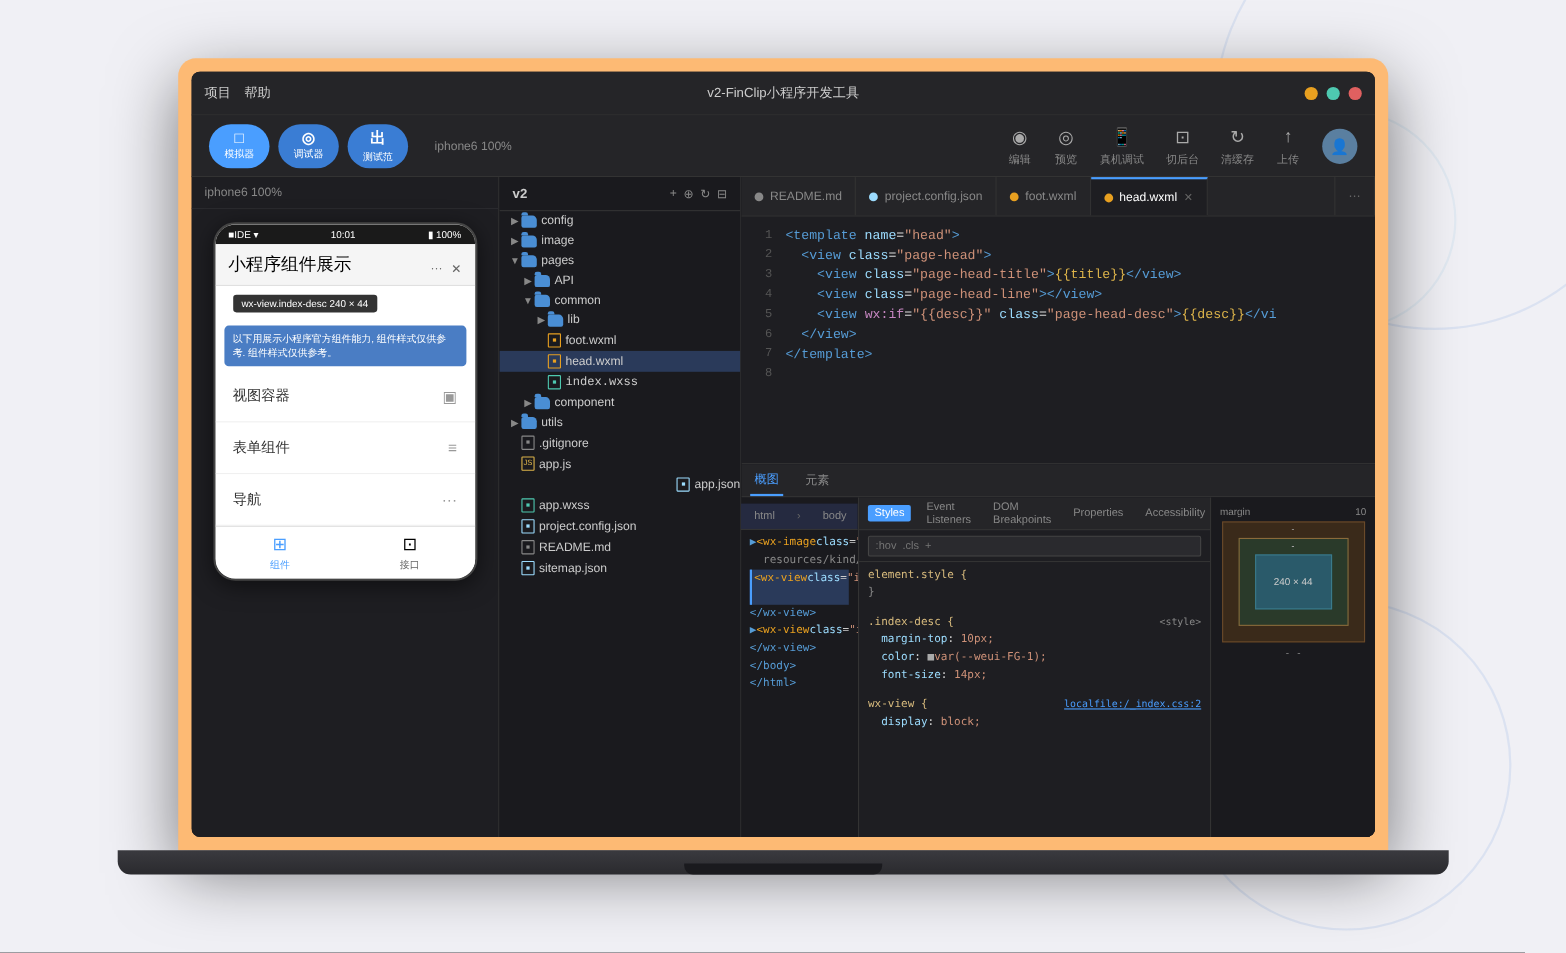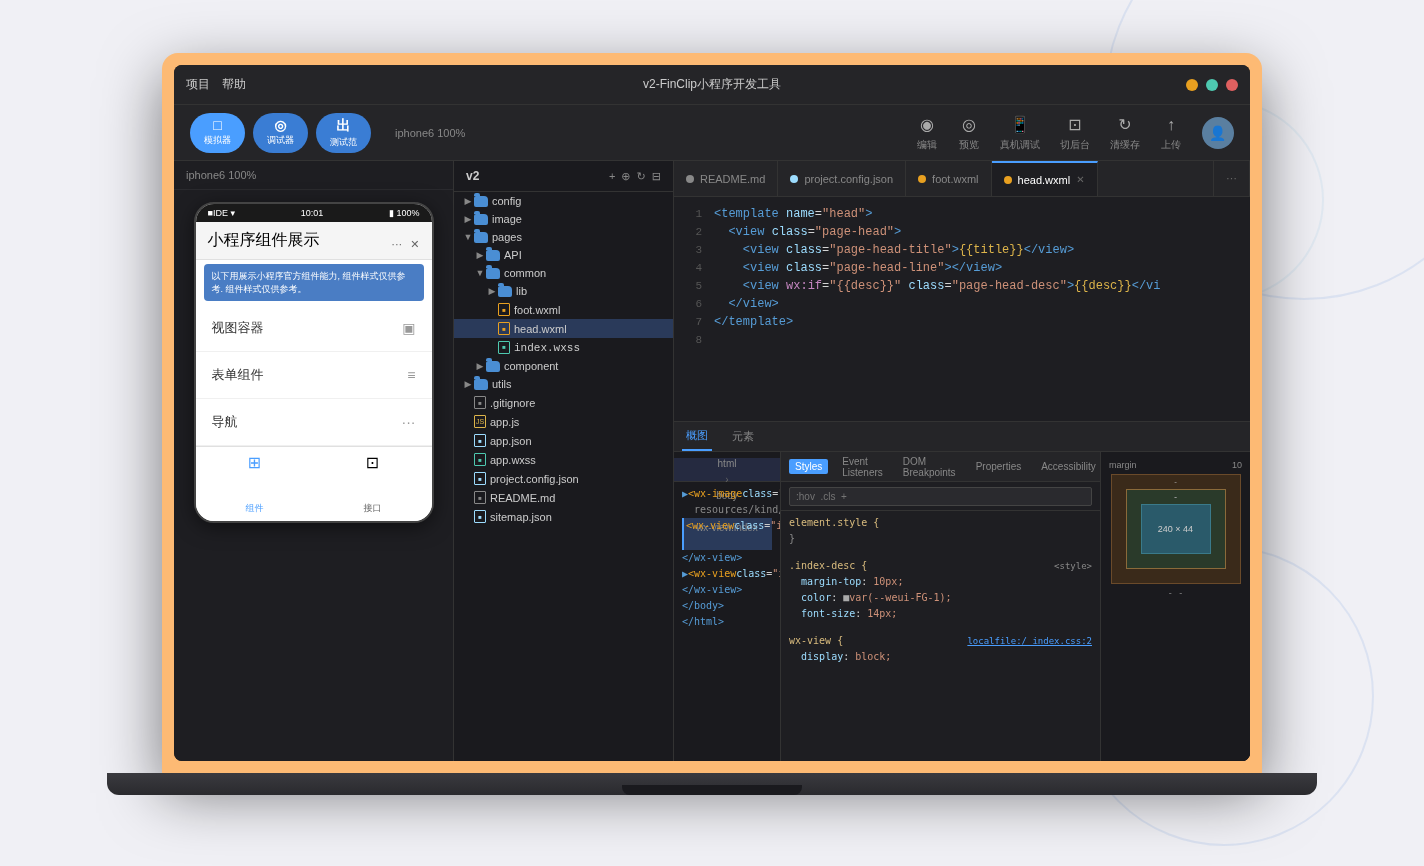--- a/index.html
+++ b/index.html
@@ -355,21 +355,20 @@
       gap: 2px;
     }
 
     .phone-nav-icon {
       font-size: 16px;
     }
 
     .phone-nav-label {
       font-size: 9px;
       color: #666;
-      margin-top: 28px;
     }
 
     .phone-nav-item.active .phone-nav-icon { color: #4a9eff; }
     .phone-nav-item.active .phone-nav-label { color: #4a9eff; }
 
     
     .file-tree-panel {
       width: 220px;
       background: #1a1a1e;
       border-right: 1px solid #333;
@@ -617,24 +616,23 @@
     }
 
     .dom-element-bar {
       height: 24px;
       display: flex;
       align-items: center;
       padding: 0 8px;
       background: #252a40;
       font-size: 10px;
       color: #aaa;
-      gap: 5px;
+      gap: 16px;
       border-bottom: 1px solid #333;
       flex-shrink: 0;
-      flex-direction: column;
     }
 
     .dom-tag {
       color: #888;
       font-size: 10px;
       cursor: pointer;
       padding: 0 4px;
     }
 
     
@@ -876,20 +874,23 @@
                   <span>▮ 100%</span>
                 </div>
                 <div class="phone-title-bar">
                   <span>小程序组件展示</span>
                   <div class="phone-title-icons">
                     <span>···</span>
                     <span>✕</span>
                   </div>
                 </div>
                 <div class="phone-content">
+                  <div style="position:relative;padding:4px 8px;">
+                    <div class="phone-tooltip">wx-view.index-desc  240 × 44</div>
+                  </div>
                   <div class="phone-highlight-box">
                     <div class="phone-highlight-text">以下用展示小程序官方组件能力, 组件样式仅供参考. 组件样式仅供参考。</div>
                   </div>
                   <div class="phone-menu-list">
                     <div class="phone-menu-item">
                       <span class="phone-menu-item-label">视图容器</span>
                       <span class="phone-menu-item-icon">▣</span>
                     </div>
                     <div class="phone-menu-item">
                       <span class="phone-menu-item-label">表单组件</span>
@@ -984,21 +985,21 @@
             <div class="tree-item" style="padding-left:8px;">
               <span class="tree-arrow" style="opacity:0;">▶</span>
               <span class="tree-icon-file file-md">■</span>
               <span>.gitignore</span>
             </div>
             <div class="tree-item" style="padding-left:8px;">
               <span class="tree-arrow" style="opacity:0;">▶</span>
               <span class="tree-icon-file file-js" style="font-size:7px;">JS</span>
               <span>app.js</span>
             </div>
-            <div class="tree-item" style="padding-left:8px;">
+            <div class="tree-item" style="padding-left:8px;justify-content:flex-end;">
               <span class="tree-arrow" style="opacity:0;">▶</span>
               <span class="tree-icon-file file-json">■</span>
               <span>app.json</span>
             </div>
             <div class="tree-item" style="padding-left:8px;">
               <span class="tree-arrow" style="opacity:0;">▶</span>
               <span class="tree-icon-file file-wxss">■</span>
               <span>app.wxss</span>
             </div>
             <div class="tree-item" style="padding-left:8px;">

